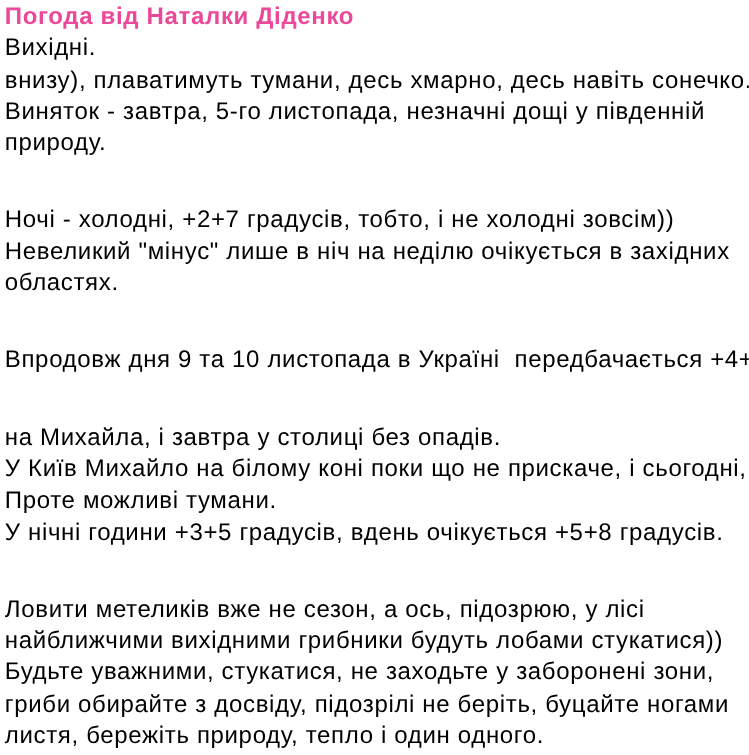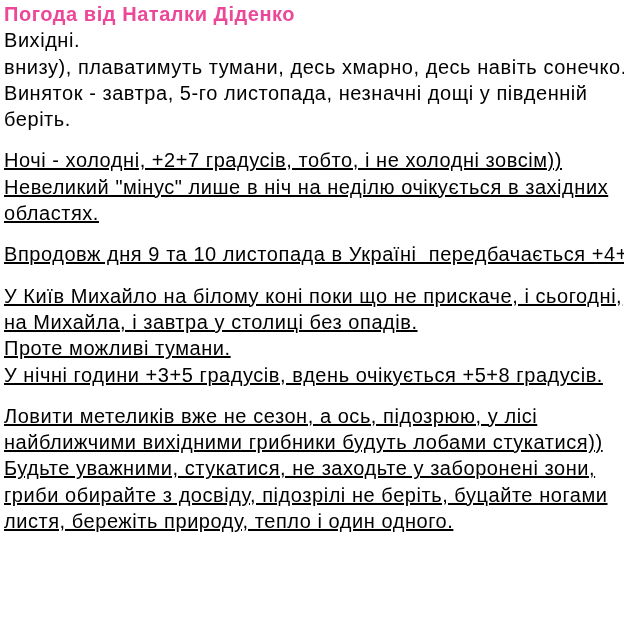--- a/index.html
+++ b/index.html
@@ -19,50 +19,49 @@
     line-height: 26.3px;
     letter-spacing: 0.55px;
     color: #000000;
   }
   .channel-name {
     font-weight: 700;
     white-space: pre;
     cursor: pointer;
   }
   .message-body .para + .para {
-    margin-top: 15px;
-    text-decoration: underline;
+    margin-top: 38px;
   }
   .message-body .line {
     white-space: pre;
   }
 </style>
 </head>
 <body style="background: rgb(255, 255, 255);">
 
 <div class="message" style="color: rgb(0, 0, 0);">
   <div class="channel-name" style="color: #ec4899;">Погода від Наталки Діденко</div>
   <div class="message-body">
       <div class="para">
         <div class="line">Вихідні.</div>
         <div class="line">внизу), плаватимуть тумани, десь хмарно, десь навіть сонечко.</div>
         <div class="line">Виняток - завтра, 5-го листопада, незначні дощі у південній</div>
-        <div class="line">беріть.</div>
+        <div class="line">природу.</div>
       </div>
       <div class="para">
         <div class="line">Ночі - холодні, +2+7 градусів, тобто, і не холодні зовсім))</div>
         <div class="line">Невеликий "мінус" лише в ніч на неділю очікується в західних</div>
         <div class="line">областях.</div>
       </div>
       <div class="para">
         <div class="line">Впродовж дня 9 та 10 листопада в Україні  передбачається +4+7</div>
       </div>
       <div class="para">
+        <div class="line">на Михайла, і завтра у столиці без опадів.</div>
         <div class="line">У Київ Михайло на білому коні поки що не прискаче, і сьогодні,</div>
-        <div class="line">на Михайла, і завтра у столиці без опадів.</div>
         <div class="line">Проте можливі тумани.</div>
         <div class="line">У нічні години +3+5 градусів, вдень очікується +5+8 градусів.</div>
       </div>
       <div class="para">
         <div class="line">Ловити метеликів вже не сезон, а ось, підозрюю, у лісі</div>
         <div class="line">найближчими вихідними грибники будуть лобами стукатися))</div>
         <div class="line">Будьте уважними, стукатися, не заходьте у заборонені зони,</div>
         <div class="line">гриби обирайте з досвіду, підозрілі не беріть, буцайте ногами</div>
         <div class="line">листя, бережіть природу, тепло і один одного.</div>
       </div>

